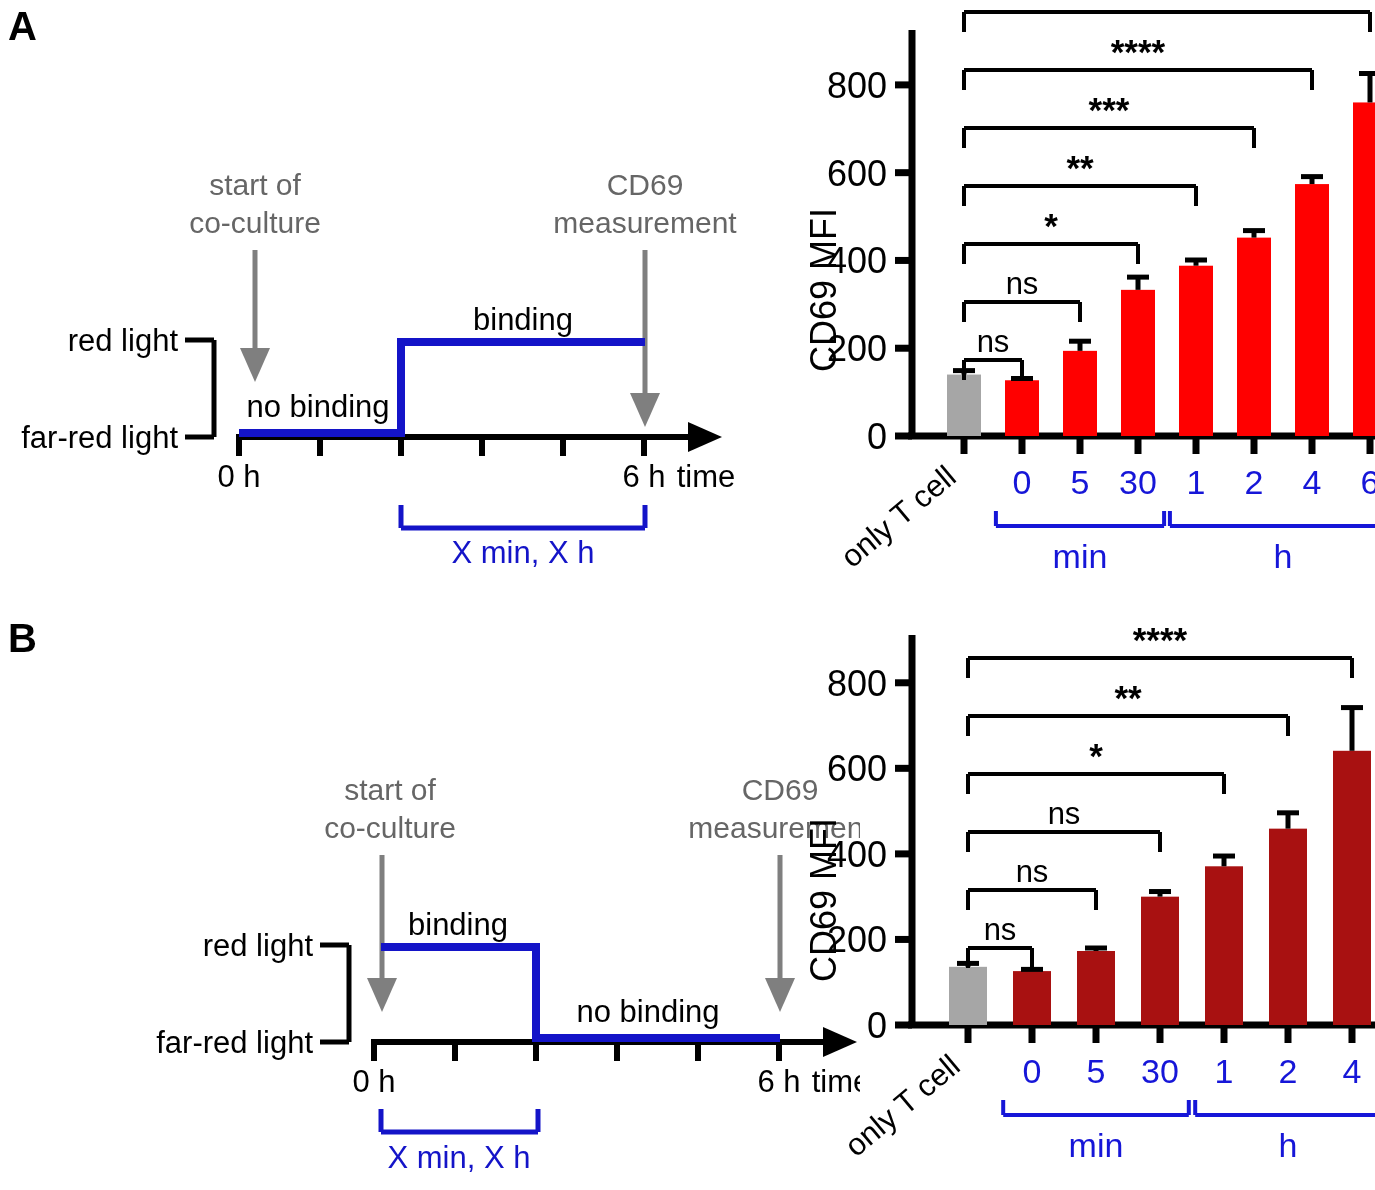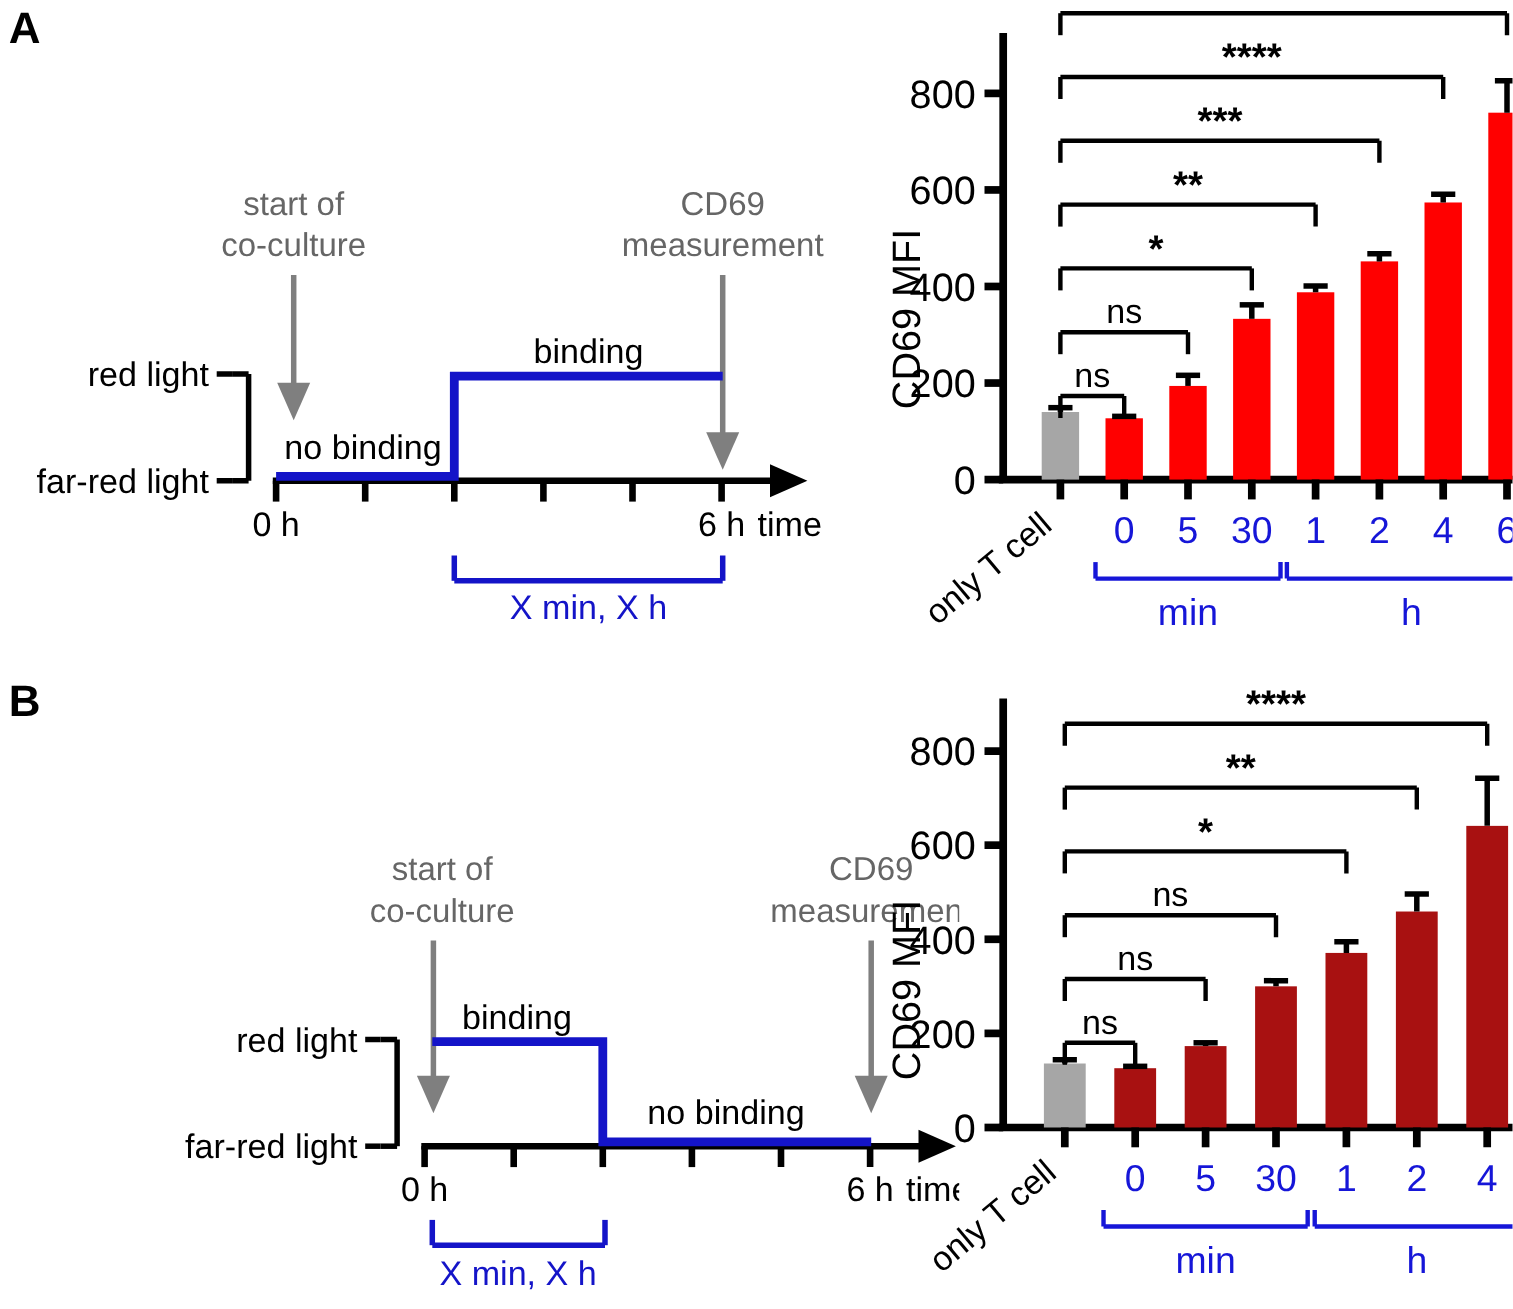--- a/index.html
+++ b/index.html
@@ -24,21 +24,21 @@
 
   .panel-letter {
     position: absolute;
     font-size: 40px;
     font-weight: bold;
     color: #000;
     font-family: "Liberation Sans", sans-serif;
     line-height: 1;
   }
 
-  .svg-host { position: absolute; left: 12px; top: 0; }
+  .svg-host { position: absolute; left: 0; top: 0; }
 
   svg { display: block; }
 
   text { font-family: "Liberation Sans", sans-serif; }
   .lbl-grey   { fill: #666666; font-size: 30px; }
   .lbl-black  { fill: #000000; font-size: 31px; }
   .lbl-blue   { fill: #1414c8; font-size: 31px; }
   .tick-num   { fill: #000000; font-size: 36px; }
   .tick-blue  { fill: #1616d8; font-size: 34px; }
   .axis-title { fill: #000000; font-size: 36px; }

